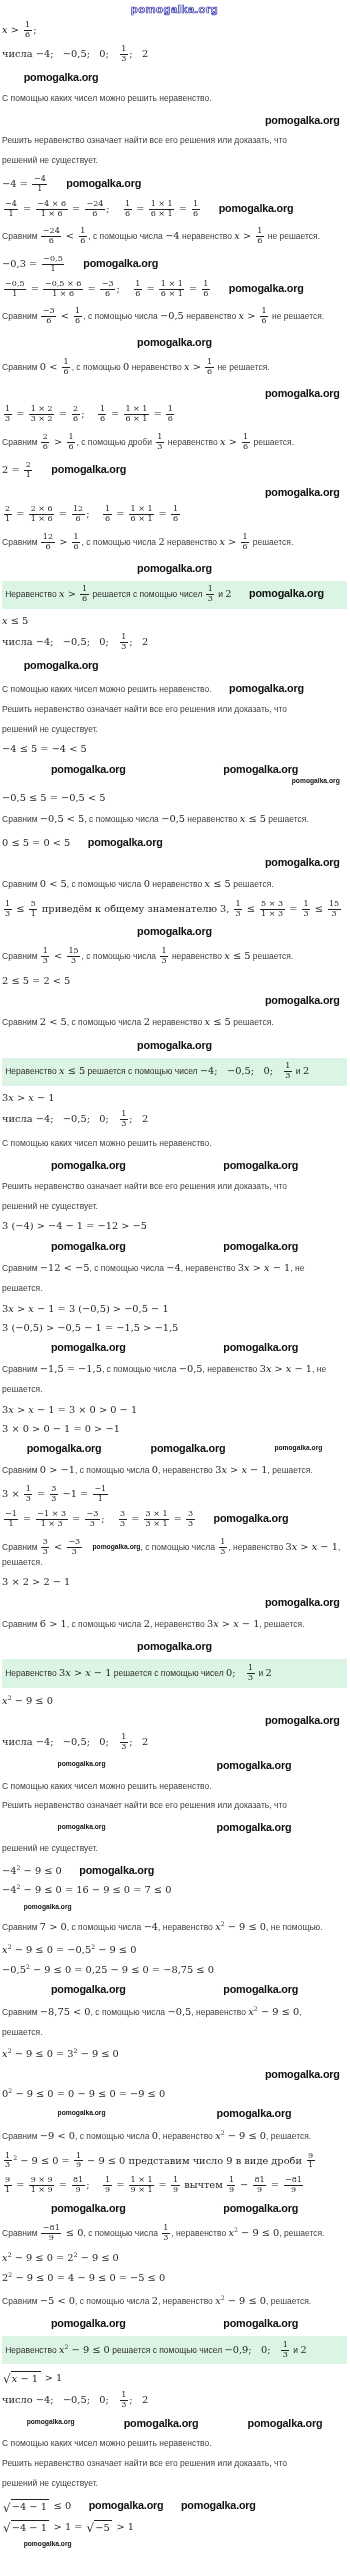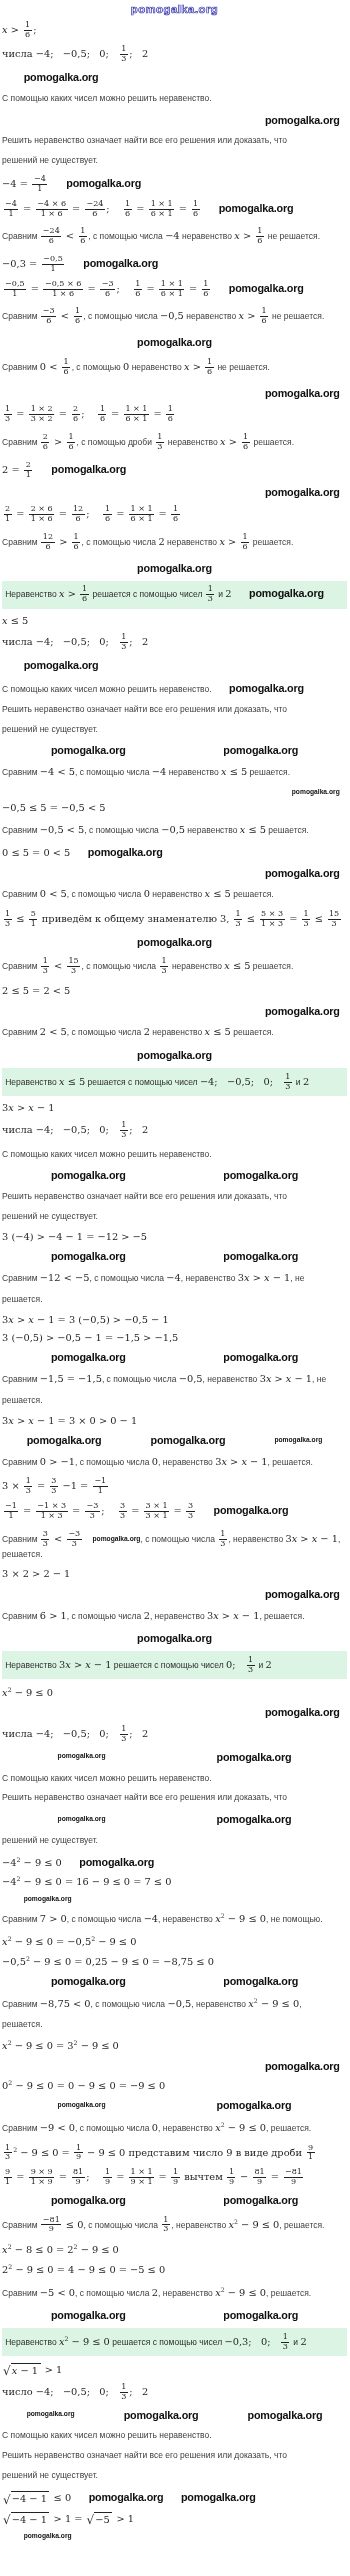--- a/index.html
+++ b/index.html
@@ -62,22 +62,22 @@
       <div class="line l-math"><span class="frac"><span class="num">2</span><span class="den">1</span></span><span class="seg-m"> = </span><span class="frac"><span class="num">2 × 6</span><span class="den">1 × 6</span></span><span class="seg-m"> = </span><span class="frac"><span class="num">12</span><span class="den">6</span></span><span class="seg-m">;    </span><span class="frac"><span class="num">1</span><span class="den">6</span></span><span class="seg-m"> = </span><span class="frac"><span class="num">1 × 1</span><span class="den">6 × 1</span></span><span class="seg-m"> = </span><span class="frac"><span class="num">1</span><span class="den">6</span></span></div>
       <div class="line l-text"><span class="seg-t">Сравним </span><span class="frac"><span class="num">12</span><span class="den">6</span></span><span class="seg-m"> &gt; </span><span class="frac"><span class="num">1</span><span class="den">6</span></span><span class="seg-t">, с помощью числа </span><span class="seg-m">2</span><span class="seg-t"> неравенство </span><span class="seg-v">x</span><span class="seg-m"> &gt; </span><span class="frac"><span class="num">1</span><span class="den">6</span></span><span class="seg-t"> решается.</span></div>
       <div class="line l-wmrow a-c"><span class="seg-w">pomogalka.org</span></div>
       <div class="line l-answer"><span class="seg-t">Неравенство </span><span class="seg-v">x</span><span class="seg-m"> &gt; </span><span class="frac"><span class="num">1</span><span class="den">6</span></span><span class="seg-t"> решается с помощью чисел </span><span class="frac"><span class="num">1</span><span class="den">3</span></span><span class="seg-t"> и </span><span class="seg-m">2</span><span class="seg-w">pomogalka.org</span></div>
       <div class="line l-math"><span class="seg-v">x</span><span class="seg-m"> ≤ 5</span></div>
       <div class="line l-math"><span class="seg-t">числа </span><span class="seg-m">−4;   −0,5;   0;   </span><span class="frac"><span class="num">1</span><span class="den">3</span></span><span class="seg-m">;   2</span></div>
       <div class="line l-wmrow a-l"><span class="seg-w">pomogalka.org</span></div>
       <div class="line l-text"><span class="seg-t">С помощью каких чисел можно решить неравенство.</span><span class="seg-w">pomogalka.org</span></div>
       <div class="line l-text"><span class="seg-t">Решить неравенство означает найти все его решения или доказать, что</span></div>
       <div class="line l-text"><span class="seg-t">решений не существует.</span></div>
+      <div class="line l-math"><span class="seg-m">−4 ≤ 5 = −4 &lt; 5</span></div>
       <div class="line l-wmrow a-s"><span class="seg-w">pomogalka.org</span><span class="seg-w">pomogalka.org</span></div>
-      <div class="line l-text"><span class="seg-t">Сравним </span><span class="seg-m">−4 &lt; 5</span><span class="seg-t">, с помощью числа </span><span class="seg-m">−4</span><span class="seg-t"> неравенство </span><span class="seg-v">x</span><span class="seg-m"> ≤ 5</span><span class="seg-t"> решается.</span></div>
       <div class="line l-wmrow a-r"><span class="seg-ws">pomogalka.org</span></div>
       <div class="line l-math"><span class="seg-m">−0,5 ≤ 5 = −0,5 &lt; 5</span></div>
       <div class="line l-text"><span class="seg-t">Сравним </span><span class="seg-m">−0,5 &lt; 5</span><span class="seg-t">, с помощью числа </span><span class="seg-m">−0,5</span><span class="seg-t"> неравенство </span><span class="seg-v">x</span><span class="seg-m"> ≤ 5</span><span class="seg-t"> решается.</span></div>
       <div class="line l-math"><span class="seg-m">0 ≤ 5 = 0 &lt; 5</span><span class="seg-w">pomogalka.org</span></div>
       <div class="line l-wmrow a-r"><span class="seg-w">pomogalka.org</span></div>
       <div class="line l-text"><span class="seg-t">Сравним </span><span class="seg-m">0 &lt; 5</span><span class="seg-t">, с помощью числа </span><span class="seg-m">0</span><span class="seg-t"> неравенство </span><span class="seg-v">x</span><span class="seg-m"> ≤ 5</span><span class="seg-t"> решается.</span></div>
       <div class="line l-math"><span class="frac"><span class="num">1</span><span class="den">3</span></span><span class="seg-m"> ≤ </span><span class="frac"><span class="num">5</span><span class="den">1</span></span><span class="seg-t"> приведём к общему знаменателю </span><span class="seg-m">3, </span><span class="frac"><span class="num">1</span><span class="den">3</span></span><span class="seg-m"> ≤ </span><span class="frac"><span class="num">5 × 3</span><span class="den">1 × 3</span></span><span class="seg-m"> = </span><span class="frac"><span class="num">1</span><span class="den">3</span></span><span class="seg-m"> ≤ </span><span class="frac"><span class="num">15</span><span class="den">3</span></span></div>
       <div class="line l-wmrow a-c"><span class="seg-w">pomogalka.org</span></div>
       <div class="line l-text"><span class="seg-t">Сравним </span><span class="frac"><span class="num">1</span><span class="den">3</span></span><span class="seg-m"> &lt; </span><span class="frac"><span class="num">15</span><span class="den">3</span></span><span class="seg-t">, с помощью числа </span><span class="frac"><span class="num">1</span><span class="den">3</span></span><span class="seg-t"> неравенство </span><span class="seg-v">x</span><span class="seg-m"> ≤ 5</span><span class="seg-t"> решается.</span></div>
       <div class="line l-math"><span class="seg-m">2 ≤ 5 = 2 &lt; 5</span></div>
@@ -94,20 +94,21 @@
       <div class="line l-math"><span class="seg-m">3 (−4) &gt; −4 − 1 = −12 &gt; −5</span></div>
       <div class="line l-wmrow a-s"><span class="seg-w">pomogalka.org</span><span class="seg-w">pomogalka.org</span></div>
       <div class="line l-text"><span class="seg-t">Сравним </span><span class="seg-m">−12 &lt; −5</span><span class="seg-t">, с помощью числа </span><span class="seg-m">−4</span><span class="seg-t">, неравенство </span><span class="seg-m">3</span><span class="seg-v">x</span><span class="seg-m"> &gt; </span><span class="seg-v">x</span><span class="seg-m"> − 1</span><span class="seg-t">, не</span></div>
       <div class="line l-text"><span class="seg-t">решается.</span></div>
       <div class="line l-math"><span class="seg-m">3</span><span class="seg-v">x</span><span class="seg-m"> &gt; </span><span class="seg-v">x</span><span class="seg-m"> − 1 = 3 (−0,5) &gt; −0,5 − 1</span></div>
       <div class="line l-math"><span class="seg-m">3 (−0,5) &gt; −0,5 − 1 = −1,5 &gt; −1,5</span></div>
       <div class="line l-wmrow a-s"><span class="seg-w">pomogalka.org</span><span class="seg-w">pomogalka.org</span></div>
       <div class="line l-text"><span class="seg-t">Сравним </span><span class="seg-m">−1,5 = −1,5</span><span class="seg-t">, с помощью числа </span><span class="seg-m">−0,5</span><span class="seg-t">, неравенство </span><span class="seg-m">3</span><span class="seg-v">x</span><span class="seg-m"> &gt; </span><span class="seg-v">x</span><span class="seg-m"> − 1</span><span class="seg-t">, не</span></div>
       <div class="line l-text"><span class="seg-t">решается.</span></div>
       <div class="line l-math"><span class="seg-m">3</span><span class="seg-v">x</span><span class="seg-m"> &gt; </span><span class="seg-v">x</span><span class="seg-m"> − 1 = 3 × 0 &gt; 0 − 1</span></div>
+      <div class="line l-math"><span class="seg-m">3 × 0 &gt; 0 − 1 = 0 &gt; −1</span></div>
       <div class="line l-wmrow a-s"><span class="seg-w">pomogalka.org</span><span class="seg-w">pomogalka.org</span><span class="seg-ws">pomogalka.org</span></div>
       <div class="line l-text"><span class="seg-t">Сравним </span><span class="seg-m">0 &gt; −1</span><span class="seg-t">, с помощью числа </span><span class="seg-m">0</span><span class="seg-t">, неравенство </span><span class="seg-m">3</span><span class="seg-v">x</span><span class="seg-m"> &gt; </span><span class="seg-v">x</span><span class="seg-m"> − 1</span><span class="seg-t">, решается.</span></div>
       <div class="line l-math"><span class="seg-m">3 × </span><span class="frac"><span class="num">1</span><span class="den">3</span></span><span class="seg-m"> = </span><span class="frac"><span class="num">3</span><span class="den">3</span></span><span class="seg-m"> −1 = </span><span class="frac"><span class="num">−1</span><span class="den">1</span></span></div>
       <div class="line l-math"><span class="frac"><span class="num">−1</span><span class="den">1</span></span><span class="seg-m"> = </span><span class="frac"><span class="num">−1 × 3</span><span class="den">1 × 3</span></span><span class="seg-m"> = </span><span class="frac"><span class="num">−3</span><span class="den">3</span></span><span class="seg-m">;    </span><span class="frac"><span class="num">3</span><span class="den">3</span></span><span class="seg-m"> = </span><span class="frac"><span class="num">3 × 1</span><span class="den">3 × 1</span></span><span class="seg-m"> = </span><span class="frac"><span class="num">3</span><span class="den">3</span></span><span class="seg-w">pomogalka.org</span></div>
       <div class="line l-text"><span class="seg-t">Сравним </span><span class="frac"><span class="num">3</span><span class="den">3</span></span><span class="seg-m"> &lt; </span><span class="frac"><span class="num">−3</span><span class="den">3</span></span><span class="seg-ws">pomogalka.org</span><span class="seg-t">, с помощью числа </span><span class="frac"><span class="num">1</span><span class="den">3</span></span><span class="seg-t">, неравенство </span><span class="seg-m">3</span><span class="seg-v">x</span><span class="seg-m"> &gt; </span><span class="seg-v">x</span><span class="seg-m"> − 1</span><span class="seg-t">, решается.</span></div>
       <div class="line l-math"><span class="seg-m">3 × 2 &gt; 2 − 1</span></div>
       <div class="line l-wmrow a-r"><span class="seg-w">pomogalka.org</span></div>
       <div class="line l-text"><span class="seg-t">Сравним </span><span class="seg-m">6 &gt; 1</span><span class="seg-t">, с помощью числа </span><span class="seg-m">2</span><span class="seg-t">, неравенство </span><span class="seg-m">3</span><span class="seg-v">x</span><span class="seg-m"> &gt; </span><span class="seg-v">x</span><span class="seg-m"> − 1</span><span class="seg-t">, решается.</span></div>
       <div class="line l-wmrow a-c"><span class="seg-w">pomogalka.org</span></div>
       <div class="line l-answer"><span class="seg-t">Неравенство </span><span class="seg-m">3</span><span class="seg-v">x</span><span class="seg-m"> &gt; </span><span class="seg-v">x</span><span class="seg-m"> − 1</span><span class="seg-t"> решается с помощью чисел </span><span class="seg-m">0;   </span><span class="frac"><span class="num">1</span><span class="den">3</span></span><span class="seg-t"> и </span><span class="seg-m">2</span></div>
@@ -130,25 +131,25 @@
       <div class="line l-text"><span class="seg-t">решается.</span></div>
       <div class="line l-math"><span class="seg-v">x</span><sup class="seg-sup">2</sup><span class="seg-m"> − 9 ≤ 0 = 3</span><sup class="seg-sup">2</sup><span class="seg-m"> − 9 ≤ 0</span></div>
       <div class="line l-wmrow a-r"><span class="seg-w">pomogalka.org</span></div>
       <div class="line l-math"><span class="seg-m">0</span><sup class="seg-sup">2</sup><span class="seg-m"> − 9 ≤ 0 = 0 − 9 ≤ 0 = −9 ≤ 0</span></div>
       <div class="line l-wmrow a-s"><span class="seg-ws">pomogalka.org</span><span class="seg-w">pomogalka.org</span></div>
       <div class="line l-text"><span class="seg-t">Сравним </span><span class="seg-m">−9 &lt; 0</span><span class="seg-t">, с помощью числа </span><span class="seg-m">0</span><span class="seg-t">, неравенство </span><span class="seg-v">x</span><sup class="seg-sup">2</sup><span class="seg-m"> − 9 ≤ 0</span><span class="seg-t">, решается.</span></div>
       <div class="line l-math"><span class="frac"><span class="num">1</span><span class="den">3</span></span><sup class="seg-sup">2</sup><span class="seg-m"> − 9 ≤ 0 = </span><span class="frac"><span class="num">1</span><span class="den">9</span></span><span class="seg-m"> − 9 ≤ 0 </span><span class="seg-t">представим число 9 в виде дроби </span><span class="frac"><span class="num">9</span><span class="den">1</span></span></div>
       <div class="line l-math"><span class="frac"><span class="num">9</span><span class="den">1</span></span><span class="seg-m"> = </span><span class="frac"><span class="num">9 × 9</span><span class="den">1 × 9</span></span><span class="seg-m"> = </span><span class="frac"><span class="num">81</span><span class="den">9</span></span><span class="seg-m">;    </span><span class="frac"><span class="num">1</span><span class="den">9</span></span><span class="seg-m"> = </span><span class="frac"><span class="num">1 × 1</span><span class="den">9 × 1</span></span><span class="seg-m"> = </span><span class="frac"><span class="num">1</span><span class="den">9</span></span><span class="seg-t"> вычтем </span><span class="frac"><span class="num">1</span><span class="den">9</span></span><span class="seg-m"> − </span><span class="frac"><span class="num">81</span><span class="den">9</span></span><span class="seg-m"> = </span><span class="frac"><span class="num">−81</span><span class="den">9</span></span></div>
       <div class="line l-wmrow a-s"><span class="seg-w">pomogalka.org</span><span class="seg-w">pomogalka.org</span></div>
       <div class="line l-text"><span class="seg-t">Сравним </span><span class="frac"><span class="num">−81</span><span class="den">9</span></span><span class="seg-m"> ≤ 0</span><span class="seg-t">, с помощью числа </span><span class="frac"><span class="num">1</span><span class="den">3</span></span><span class="seg-t">, неравенство </span><span class="seg-v">x</span><sup class="seg-sup">2</sup><span class="seg-m"> − 9 ≤ 0</span><span class="seg-t">, решается.</span></div>
-      <div class="line l-math"><span class="seg-v">x</span><sup class="seg-sup">2</sup><span class="seg-m"> − 8 ≤ 0 = 2</span><sup class="seg-sup">2</sup><span class="seg-m"> − 9 ≤ 0</span></div>
+      <div class="line l-math"><span class="seg-v">x</span><sup class="seg-sup">2</sup><span class="seg-m"> − 9 ≤ 0 = 2</span><sup class="seg-sup">2</sup><span class="seg-m"> − 9 ≤ 0</span></div>
       <div class="line l-math"><span class="seg-m">2</span><sup class="seg-sup">2</sup><span class="seg-m"> − 9 ≤ 0 = 4 − 9 ≤ 0 = −5 ≤ 0</span></div>
       <div class="line l-text"><span class="seg-t">Сравним </span><span class="seg-m">−5 &lt; 0</span><span class="seg-t">, с помощью числа </span><span class="seg-m">2</span><span class="seg-t">, неравенство </span><span class="seg-v">x</span><sup class="seg-sup">2</sup><span class="seg-m"> − 9 ≤ 0</span><span class="seg-t">, решается.</span></div>
       <div class="line l-wmrow a-s"><span class="seg-w">pomogalka.org</span><span class="seg-w">pomogalka.org</span></div>
-      <div class="line l-answer"><span class="seg-t">Неравенство </span><span class="seg-v">x</span><sup class="seg-sup">2</sup><span class="seg-m"> − 9 ≤ 0</span><span class="seg-t"> решается с помощью чисел </span><span class="seg-m">−0,3;   0;   </span><span class="frac"><span class="num">1</span><span class="den">3</span></span><span class="seg-t"> и </span><span class="seg-m">2</span></div>
+      <div class="line l-answer"><span class="seg-t">Неравенство </span><span class="seg-v">x</span><sup class="seg-sup">2</sup><span class="seg-m"> − 9 ≤ 0</span><span class="seg-t"> решается с помощью чисел </span><span class="seg-m">−0,9;   0;   </span><span class="frac"><span class="num">1</span><span class="den">3</span></span><span class="seg-t"> и </span><span class="seg-m">2</span></div>
       <div class="line l-math"><span class="sqrt"><span class="rt">√</span><span class="rad"><span class="seg-v">x</span><span class="seg-m"> − 1</span></span></span><span class="seg-m"> &gt; 1</span></div>
       <div class="line l-math"><span class="seg-t">число </span><span class="seg-m">−4;   −0,5;   0;   </span><span class="frac"><span class="num">1</span><span class="den">3</span></span><span class="seg-m">;   2</span></div>
       <div class="line l-wmrow a-s"><span class="seg-ws">pomogalka.org</span><span class="seg-w">pomogalka.org</span><span class="seg-w">pomogalka.org</span></div>
       <div class="line l-text"><span class="seg-t">С помощью каких чисел можно решить неравенство.</span></div>
       <div class="line l-text"><span class="seg-t">Решить неравенство означает найти все его решения или доказать, что</span></div>
       <div class="line l-text"><span class="seg-t">решений не существует.</span></div>
       <div class="line l-math"><span class="sqrt"><span class="rt">√</span><span class="rad"><span class="seg-m">−4 − 1</span></span></span><span class="seg-m"> ≤ 0</span><span class="seg-w">pomogalka.org</span><span class="seg-w">pomogalka.org</span></div>
       <div class="line l-math"><span class="sqrt"><span class="rt">√</span><span class="rad"><span class="seg-m">−4 − 1</span></span></span><span class="seg-m"> &gt; 1 = </span><span class="sqrt"><span class="rt">√</span><span class="rad"><span class="seg-m">−5</span></span></span><span class="seg-m"> &gt; 1</span></div>
       <div class="line l-wmrow a-l"><span class="seg-ws">pomogalka.org</span></div>
     </div>

